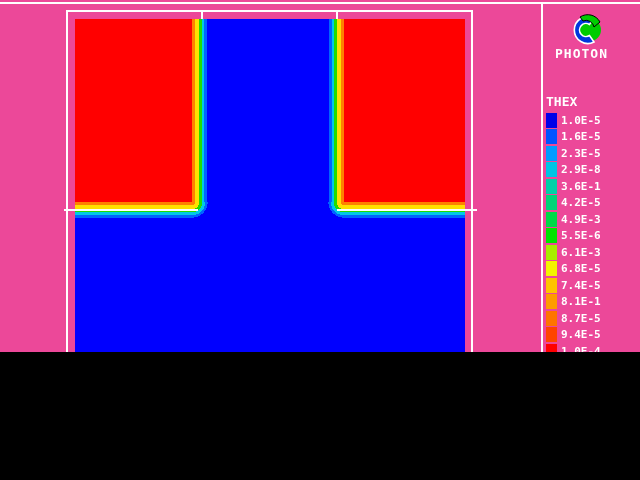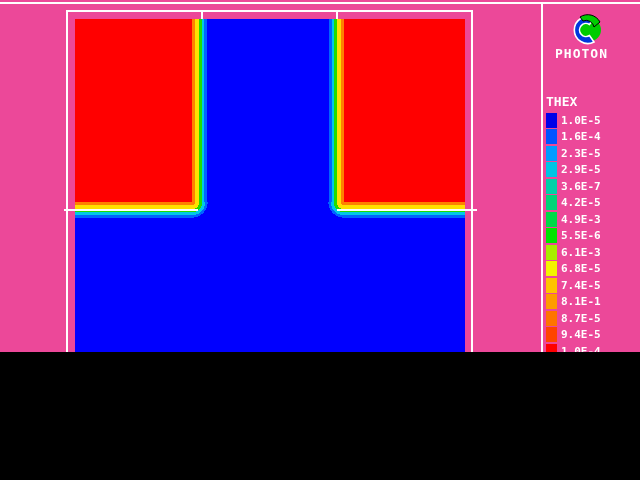--- a/index.html
+++ b/index.html
@@ -82,33 +82,33 @@
   <div class="txt brand">PHOTON</div>
 
   <div class="txt legend-title">THEX</div>
   <div class="legend">
       <div class="legend-row">
         <span class="swatch" style="background: rgb(0, 0, 232);"></span>
         <span class="legend-label">1.0E-5</span>
       </div>
       <div class="legend-row">
         <span class="swatch" style="background: rgb(0, 84, 255);"></span>
-        <span class="legend-label">1.6E-4</span>
+        <span class="legend-label">1.6E-5</span>
       </div>
       <div class="legend-row">
         <span class="swatch" style="background: rgb(0, 156, 255);"></span>
         <span class="legend-label">2.3E-5</span>
       </div>
       <div class="legend-row">
         <span class="swatch" style="background: rgb(0, 196, 228);"></span>
-        <span class="legend-label">2.9E-5</span>
+        <span class="legend-label">2.9E-8</span>
       </div>
       <div class="legend-row">
         <span class="swatch" style="background: rgb(0, 208, 168);"></span>
-        <span class="legend-label">3.6E-7</span>
+        <span class="legend-label">3.6E-1</span>
       </div>
       <div class="legend-row">
         <span class="swatch" style="background: rgb(0, 212, 120);"></span>
         <span class="legend-label">4.2E-5</span>
       </div>
       <div class="legend-row">
         <span class="swatch" style="background: rgb(0, 216, 72);"></span>
         <span class="legend-label">4.9E-3</span>
       </div>
       <div class="legend-row">

